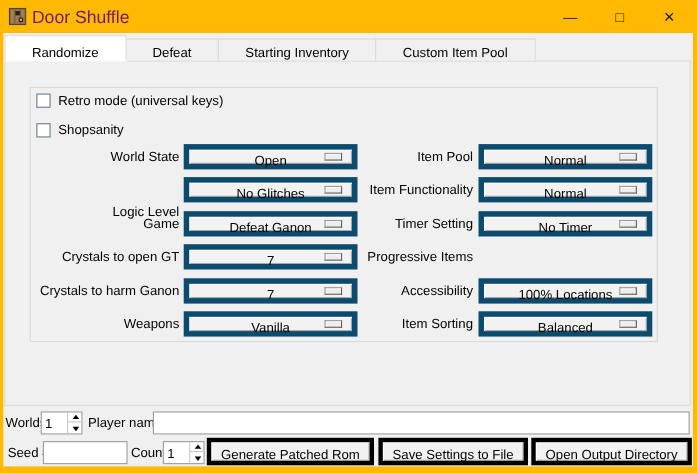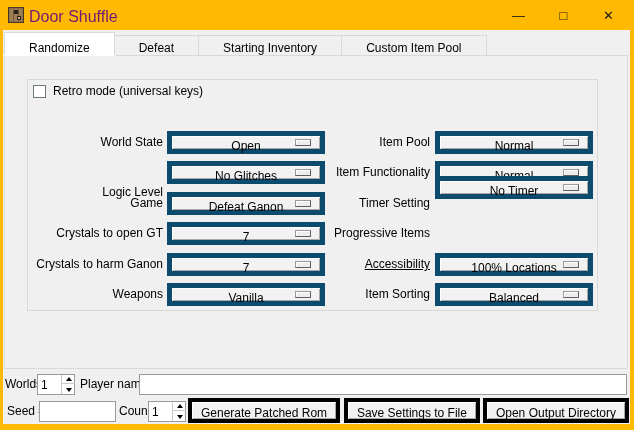--- a/index.html
+++ b/index.html
@@ -136,20 +136,24 @@
     <div class="tab">
         <span>Custom Item Pool</span>
       </div>
   </div>
 
 
   <div class="check-row" style="top:84px; z-index:4;">
     <span class="checkbox"></span>
     <span class="check-label">Retro mode (universal keys)</span>
   </div>
+  <div class="check-row" style="top:111px; z-index:4;">
+    <span class="checkbox"></span>
+    <span class="check-label">Shopsanity</span>
+  </div>
 
   <div class="opt-label left-col" style="top:131px; z-index:4;">World State</div>
   <div class="option-menu left-col" style="top:131px; z-index:4;">
     <span>Open</span>
     <span class="menu-indicator"></span>
   </div>
 
   <div class="opt-label left-col" style="top:161px; z-index:4;margin-top:20px;">Logic Level</div>
   <div class="option-menu left-col" style="top:161px; z-index:4;">
     <span>No Glitches</span>
@@ -186,28 +190,28 @@
     <span class="menu-indicator"></span>
   </div>
 
   <div class="opt-label right-col" style="top:161px; z-index:4;">Item Functionality</div>
   <div class="option-menu right-col" style="top:161px; z-index:4;">
     <span>Normal</span>
     <span class="menu-indicator"></span>
   </div>
 
   <div class="opt-label right-col" style="top:192px; z-index:4;">Timer Setting</div>
-  <div class="option-menu right-col" style="top:176px; z-index:4;">
+  <div class="option-menu right-col" style="top:192px; z-index:4;">
     <span>No Timer</span>
     <span class="menu-indicator"></span>
   </div>
 
   <div class="opt-label right-col" style="top:222px; z-index:4;">Progressive Items</div>
 
-  <div class="opt-label right-col" style="top:253px; z-index:4;text-decoration:underline;">Accessibility</div>
+  <div class="opt-label right-col" style="top:253px; z-index:4;">Accessibility</div>
   <div class="option-menu right-col" style="top:253px; z-index:4;">
     <span>100% Locations</span>
     <span class="menu-indicator"></span>
   </div>
 
   <div class="opt-label right-col" style="top:283px; z-index:4;">Item Sorting</div>
   <div class="option-menu right-col" style="top:283px; z-index:4;">
     <span>Balanced</span>
     <span class="menu-indicator"></span>
   </div>

